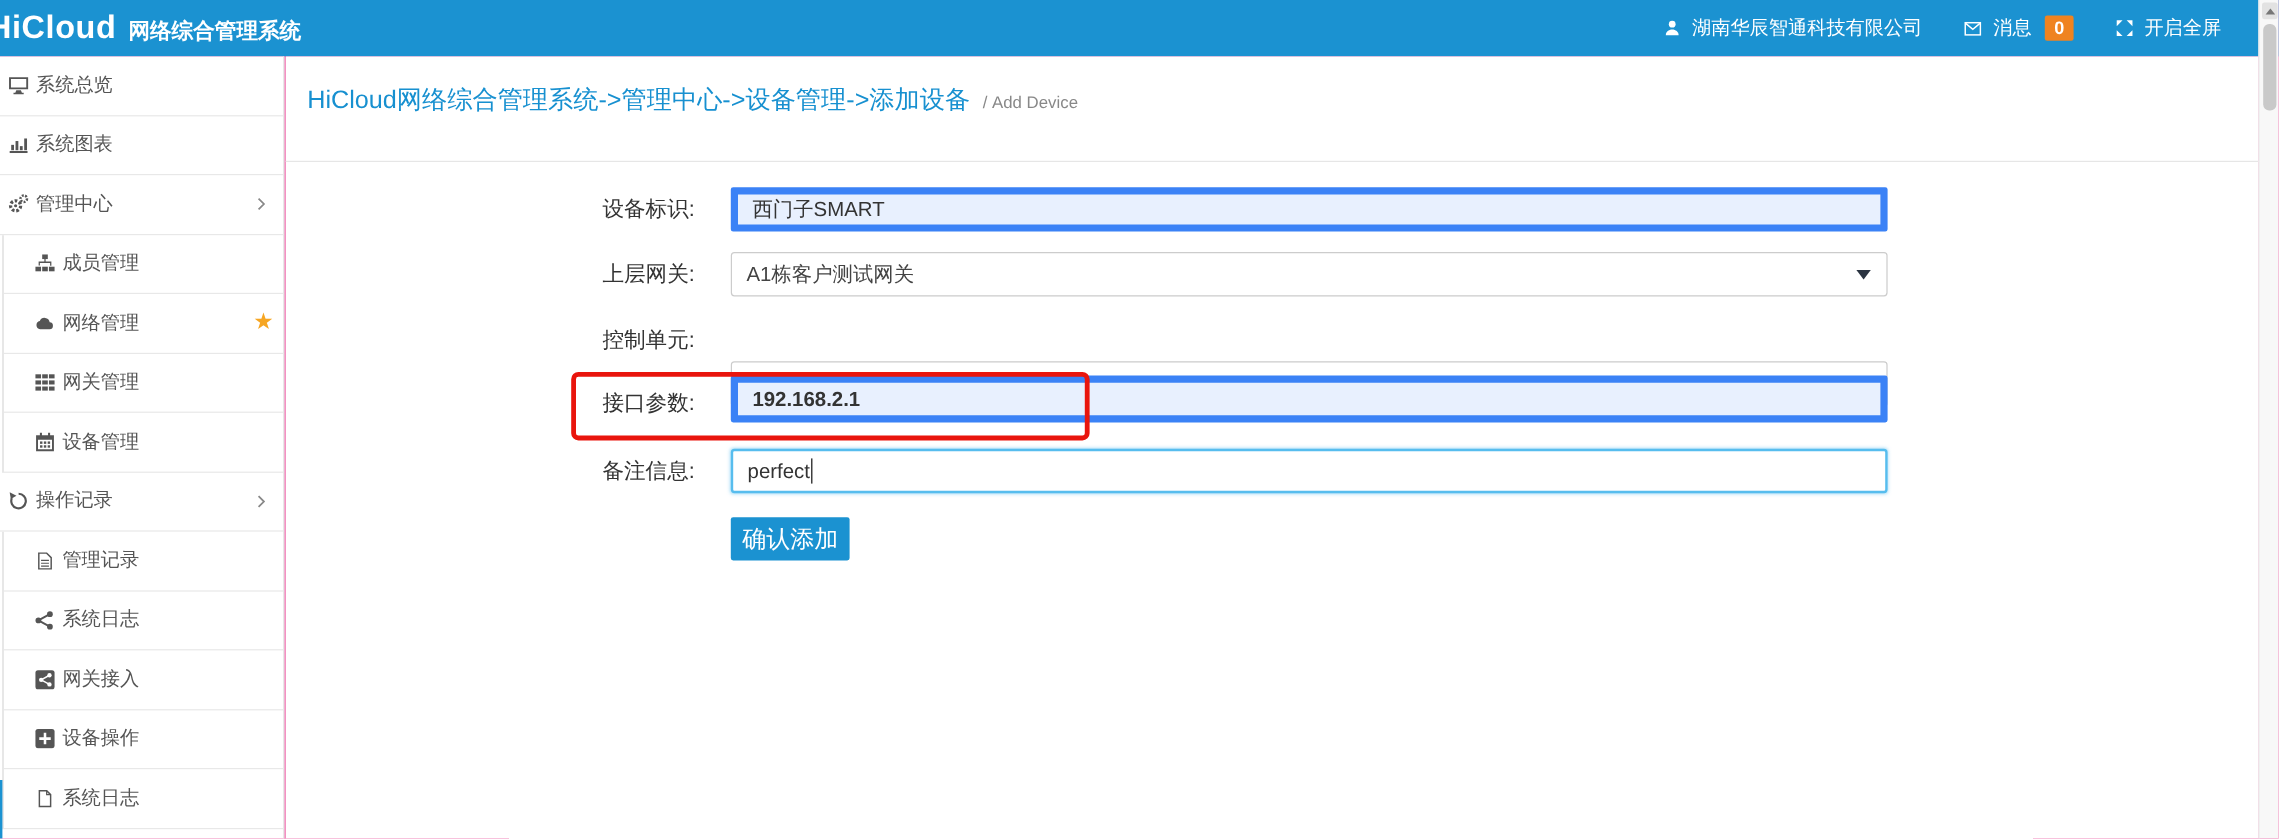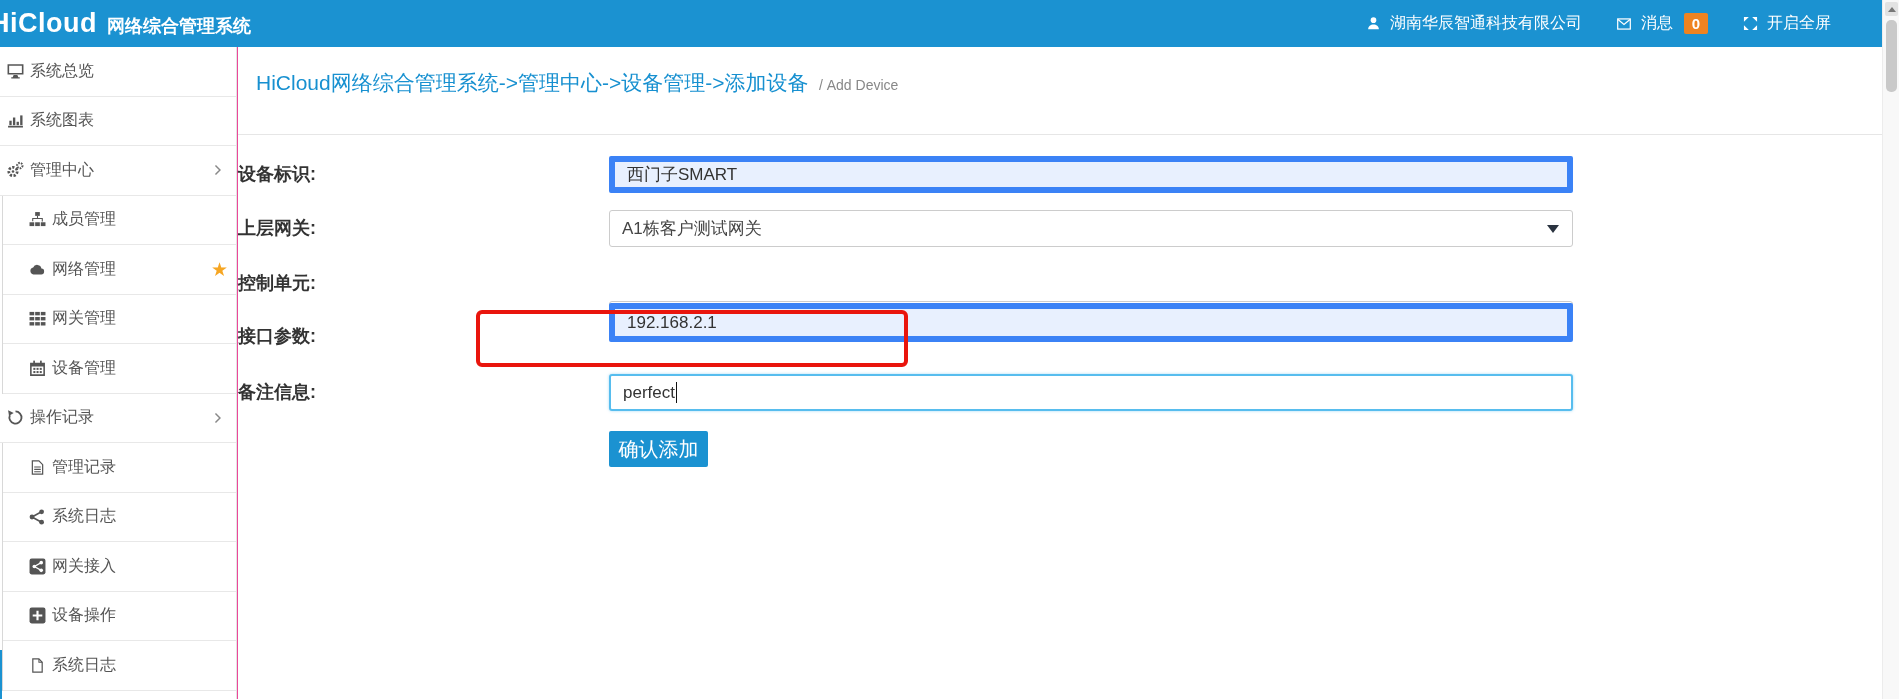--- a/index.html
+++ b/index.html
@@ -6,21 +6,21 @@
   html,body { background:#fff; }
   body { font-family:"Liberation Sans","DejaVu Sans",sans-serif; }
   .stage { position:relative; width:1899px; height:699px; overflow:hidden; background:#ec4899; }
 
   
   .header { position:absolute; left:0; top:0; width:1899px; height:47px;
             background:#1b92d1; display:flex; align-items:center; color:#fff; }
   .logo { display:flex; align-items:baseline; margin-left:-10px; white-space:nowrap; }
   .logo-bold { font-size:27px; font-weight:700; letter-spacing:.5px; }
   .logo-rest { font-size:18px; font-weight:700; margin-left:10px; }
-  .header-right { margin-left:auto; display:flex; align-items:center; gap:32px; padding-right:68px; }
+  .header-right { margin-left:auto; display:flex; align-items:center; gap:32px; padding-right:48px; }
   .header-item { display:flex; align-items:center; gap:7px; font-size:16px; white-space:nowrap; cursor:pointer; }
   .badge { display:inline-block; min-width:24px; padding:2px 7px; background:#ef8320; color:#fff;
            font-size:15px; font-weight:700; text-align:center; border-radius:2px; margin-left:4px; }
 
   
   .scrollbar { position:absolute; right:0; top:0; width:17px; height:699px; background:#f8f8f8; border-left:1px solid #ececec; }
   .sb-up { position:absolute; top:2px; left:2px; width:13px; height:14px; background:#e2e2e2; border-radius:2px;
            display:flex; align-items:center; justify-content:center; }
   .sb-up-tri { width:0; height:0; border-left:4px solid transparent; border-right:4px solid transparent; border-bottom:5px solid #777; }
   .sb-thumb { position:absolute; top:20px; left:3px; width:11px; height:72px; background:#c9c9c9; border-radius:5px; }
@@ -37,21 +37,21 @@
   .icon { display:inline-flex; align-items:center; justify-content:center; width:20px; }
   .bottom-strip { position:absolute; left:0; top:650px; width:2px; height:49px; background:#1b92d1; }
 
   
   .main { position:absolute; left:238px; top:47px; width:1644px; height:652px; background:#fff; }
   .breadcrumb { position:absolute; left:18px; top:22px; white-space:nowrap; }
   .crumb-path { color:#1790d0; font-size:21px; font-weight:400; }
   .crumb-suffix { color:#888; font-size:14px; margin-left:6px; }
   .top-divider { position:absolute; left:0; top:87px; width:1644px; height:1px; background:#e6e6e6; }
 
-  .form-label { position:absolute; left:0; width:341px; font-weight:700; color:#333; font-size:18px; }
+  .form-label { position:absolute; left:0; width:341px; text-align:right; font-weight:400; color:#333; font-size:18px; }
   .field { position:absolute; left:371px; width:964px; display:flex; align-items:center;
            font-size:17px; color:#333; padding-left:12px; cursor:text; }
   .filled { background:#e8f0fe; border:6px solid #3b82f6; border-radius:2px; }
   .selectbox { background:#fff; border:1px solid #ccc; border-radius:3px; position:relative; cursor:pointer; }
   .caret-lg { position:absolute; right:13px; top:50%; transform:translateY(-50%); width:0; height:0;
               border-left:6px solid transparent; border-right:6px solid transparent; border-top:8px solid #2a3340; }
   .caret-sm { position:absolute; right:15px; top:50%; transform:translateY(-50%); width:0; height:0;
               border-left:4px solid transparent; border-right:4px solid transparent; border-top:5px solid #1a1a1a; }
   .focused { background:#fff; border:2px solid #57bdee; border-radius:3px; box-shadow:0 0 3px rgba(87,189,238,.55); }
   .text-cursor { display:inline-block; width:1.5px; height:21px; background:#111; margin-left:1px; }
@@ -300,21 +300,21 @@
       <span class="caret-lg"></span>
     </div>
 
     <div class="form-label" style="top:217px; line-height:38px;">控制单元:</div>
     <div class="field selectbox" style="top:217px; height:38px;">
       <span class="gray-val">三菱FX系列编程口</span>
       <span class="caret-sm"></span>
     </div>
 
     <div class="form-label" style="top:270px; line-height:39px;">接口参数:</div>
-    <div class="field filled" style="top:256px; height:39px;">
+    <div class="field filled" style="top:266px; height:39px;font-weight:bold;">
       <span>192.168.2.1</span>
     </div>
     <div class="red-annotation"></div>
 
     <div class="form-label" style="top:327px; line-height:37px;">备注信息:</div>
     <div class="field focused" style="top:327px; height:37px;">
       <span>perfect</span>
         <span class="text-cursor"></span>
     </div>
 

